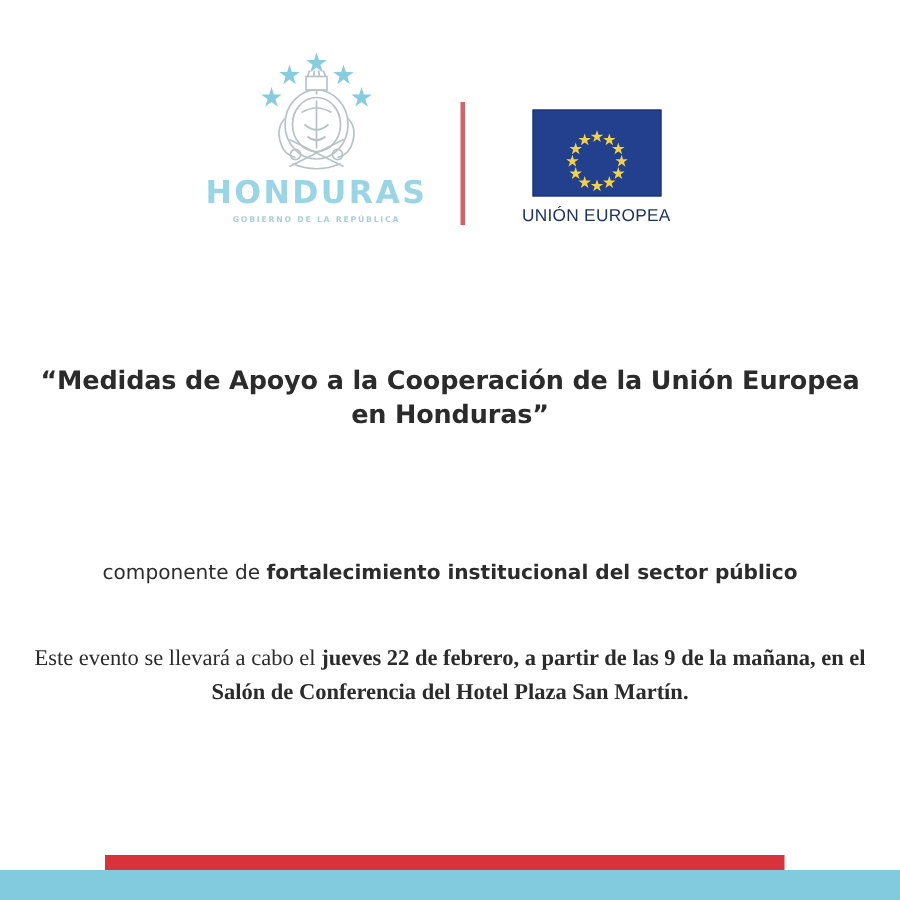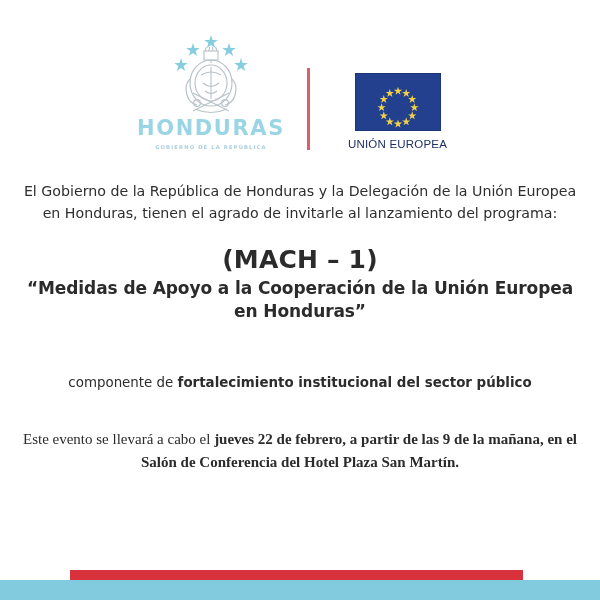--- a/index.html
+++ b/index.html
@@ -235,24 +235,22 @@
           <polygon points="28.28,38.7 29.3,41.84 32.61,41.84 29.93,43.78 30.95,46.92 28.28,44.98 25.61,46.92 26.63,43.78 23.95,41.84 27.26,41.84"></polygon>
           <polygon points="26,30.2 27.02,33.34 30.33,33.34 27.65,35.28 28.67,38.42 26,36.48 23.33,38.42 24.35,35.28 21.67,33.34 24.98,33.34"></polygon>
           <polygon points="28.28,21.7 29.3,24.84 32.61,24.84 29.93,26.78 30.95,29.92 28.28,27.98 25.61,29.92 26.63,26.78 23.95,24.84 27.26,24.84"></polygon>
           <polygon points="34.5,15.48 35.52,18.62 38.83,18.62 36.15,20.56 37.17,23.7 34.5,21.76 31.83,23.7 32.85,20.56 30.17,18.62 33.48,18.62"></polygon>
         </g>
       </svg>
       <div class="eu-caption">UNIÓN EUROPEA</div>
     </div>
   </div>
 
-  <div class="intro">El Gobierno de la República de Honduras y la Delegación de la Unión Europea en Honduras, tienen el agrado de invitarle al lanzamiento del programa:</div>
 
   <div class="program-title">
-    <div class="program-code">(MACH – 1)</div>
     <div class="program-name">“Medidas de Apoyo a la Cooperación de la Unión Europea en Honduras”</div>
   </div>
 
   <div class="component">
     <span>componente de </span><b>fortalecimiento institucional del sector público</b>
   </div>
 
   <div class="event-details">
     <span>Este evento se llevará a cabo el </span><b>jueves 22 de febrero, a partir de las 9 de la mañana, en el Salón de Conferencia del Hotel Plaza San Martín.</b>
   </div>

